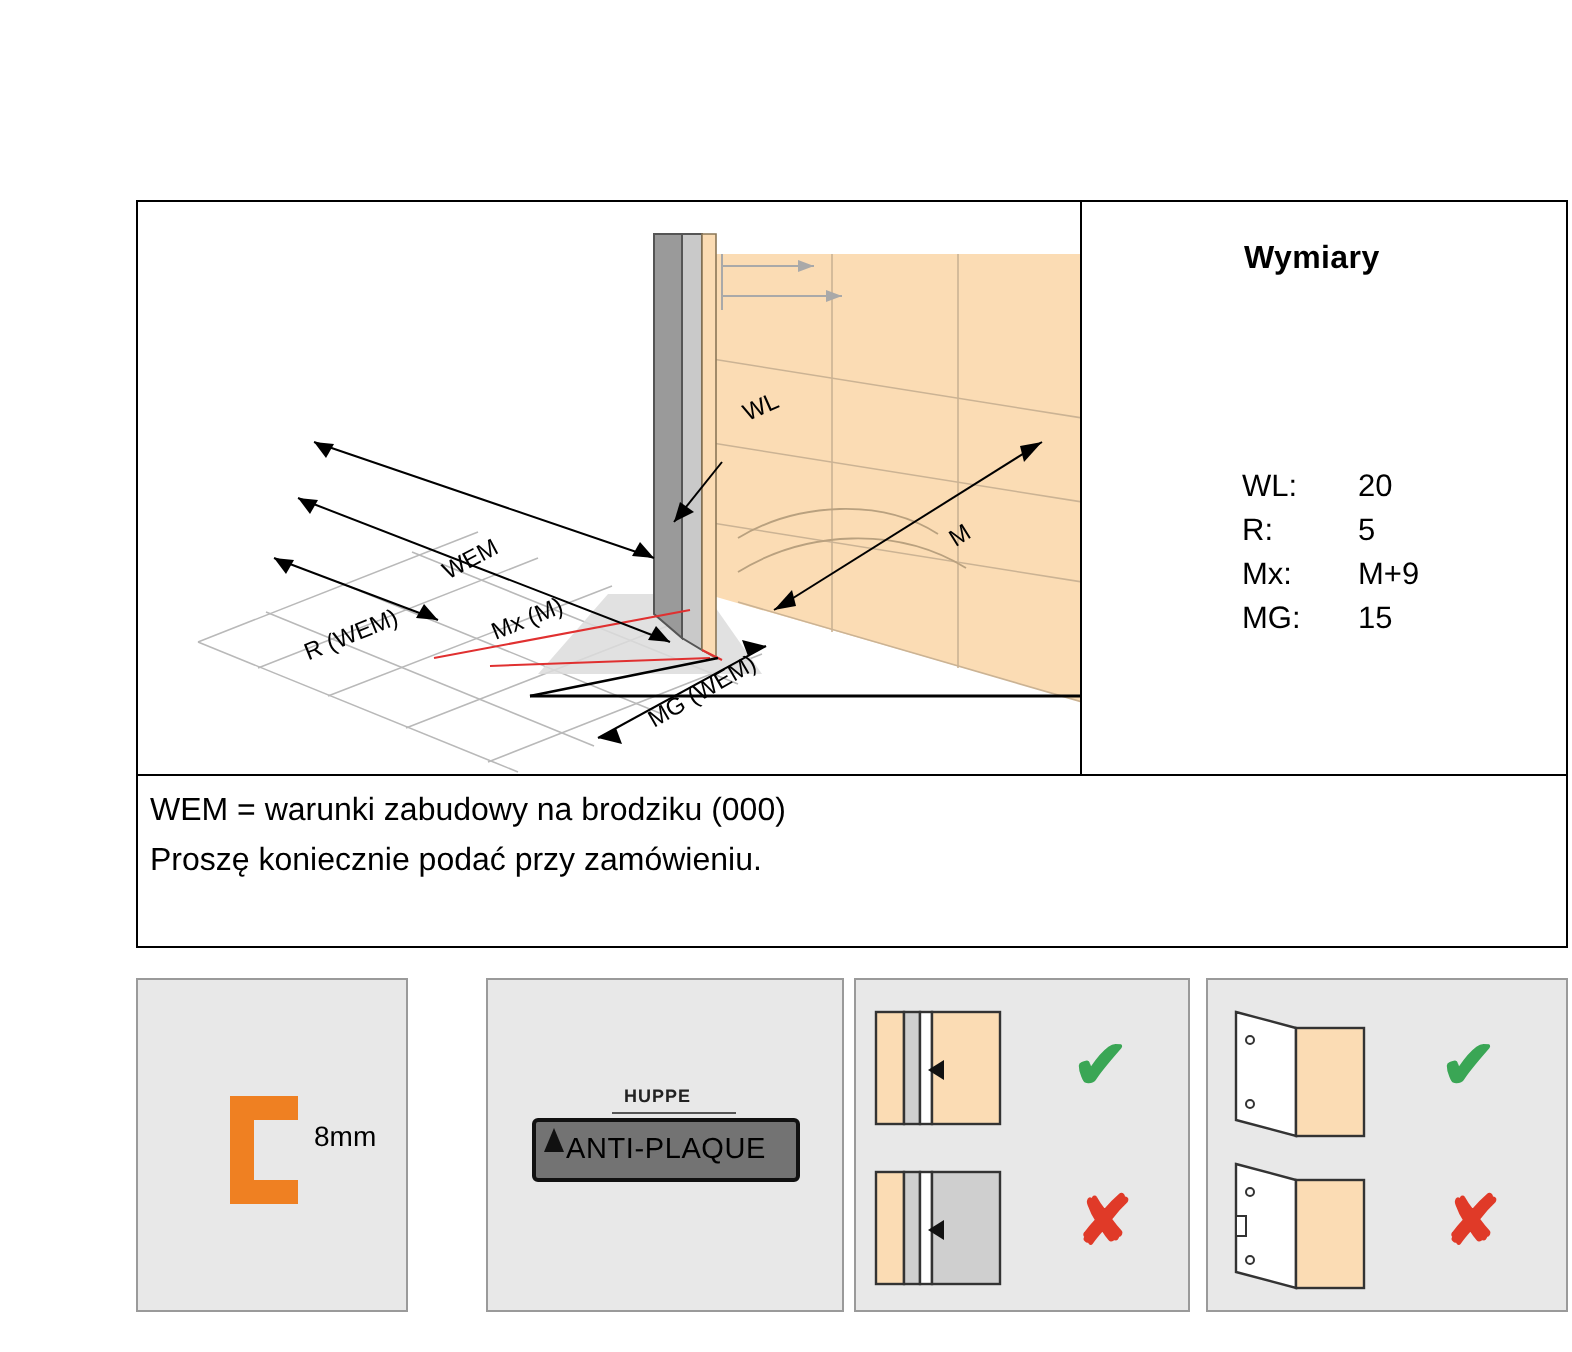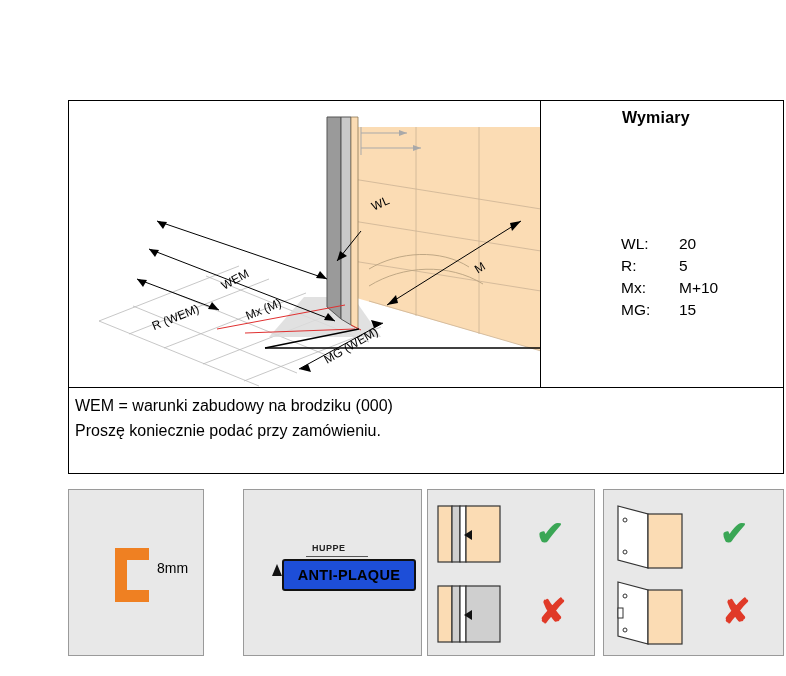--- a/index.html
+++ b/index.html
@@ -41,21 +41,21 @@
     position: absolute;
     left: 473px;
     top: 0;
     right: 0;
     height: 286px;
     box-sizing: border-box;
   }
   .dims-title {
     position: absolute;
     left: 80px;
-    top: 8px;
+    top: 20px;
     font-size: 16px;
     font-weight: bold;
     letter-spacing: .2px;
   }
   .dims-list {
     position: absolute;
     left: 79px;
     top: 132px;
     width: 220px;
   }
@@ -137,32 +137,32 @@
   .badge-top-rule {
     position: absolute;
     left: 40px;
     top: 13px;
     width: 62px;
     height: 1px;
     background: #555;
   }
   .badge-main {
     position: absolute;
-    left: 16px;
+    left: 0;
     top: 16px;
     width: 130px;
     height: 28px;
     border: 2px solid #111;
     border-radius: 3px;
-    background: #1d4ed8;
+    background: #737373;
     display: flex;
     align-items: center;
     justify-content: center;
     font-size: 14.5px;
-    font-weight: bold;
+    font-weight: normal;
     letter-spacing: .3px;
   }
   .badge-drop {
     position: absolute;
     left: 6px;
     top: 21px;
     width: 0;
     height: 0;
     border-left: 5px solid transparent;
     border-right: 5px solid transparent;
@@ -290,21 +290,21 @@
       <div class="dim-row">
         <span class="dim-label">WL:</span>
         <span class="dim-value">20</span>
       </div>
       <div class="dim-row">
         <span class="dim-label">R:</span>
         <span class="dim-value">5</span>
       </div>
       <div class="dim-row">
         <span class="dim-label">Mx:</span>
-        <span class="dim-value">M+10</span>
+        <span class="dim-value">M+9</span>
       </div>
       <div class="dim-row">
         <span class="dim-label">MG:</span>
         <span class="dim-value">15</span>
       </div>
     </div>
   </div>
 </div>
 
 <div class="notes-frame">

